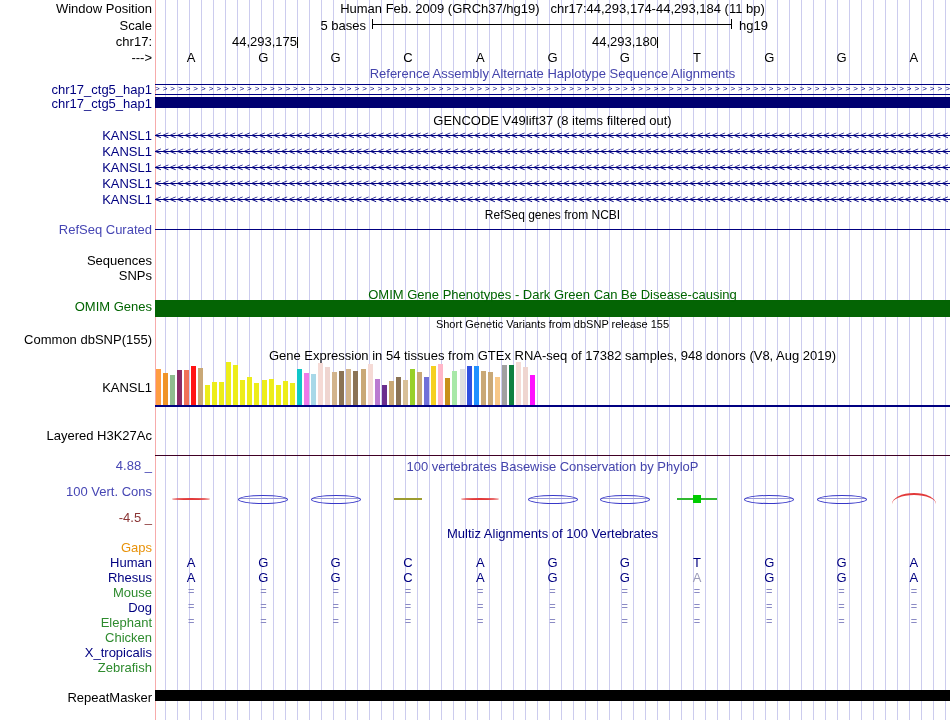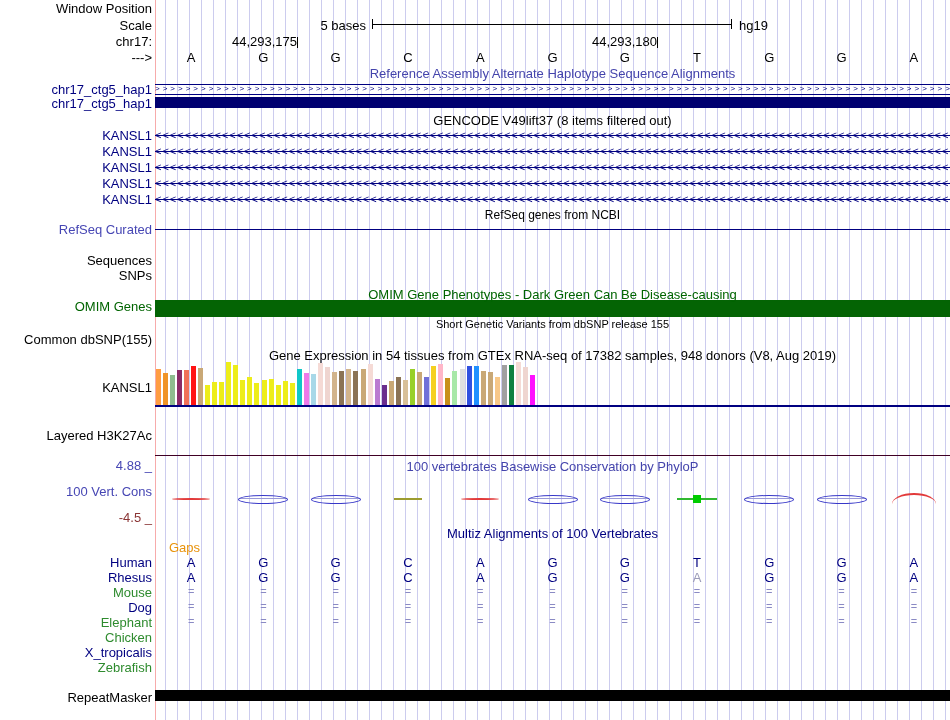--- a/index.html
+++ b/index.html
@@ -9,21 +9,21 @@
   #grid{position:absolute;left:154px;top:0;width:796px;height:720px;z-index:0;
         background:repeating-linear-gradient(to right,transparent 0 11px,#CCCCEE 11px 12px);}
   #pink-line{position:absolute;left:155px;top:0;width:1px;height:720px;background:#F7ABAB;z-index:1;}
   .lbl{position:absolute;left:0;width:152px;text-align:right;padding-right:2px;white-space:nowrap;z-index:3;}
   .ttl{position:absolute;left:155px;width:795px;text-align:center;white-space:pre;z-index:3;}
   .navy{color:#000080;}
   .blue-label{color:#4646B4;}
   .title-blue{color:#4444AC;}
   .omim-green{color:#006400;}
   .species-green{color:#2E8B2E;}
-  .orange{color:#E8920A;padding-left:48px;}
+  .orange{color:#E8920A;}
   .maroon{color:#8B3535;}
   .sm{font-size:11px;}
   .md{font-size:12px;}
   
   #scale-bracket{position:absolute;left:372px;top:19px;width:358px;height:10px;
                  border-left:1px solid #000;border-right:1px solid #000;z-index:3;}
   #scale-bracket .bar{margin-top:5px;border-top:1px solid #000;}
   .scale-text{position:absolute;top:18px;white-space:nowrap;z-index:3;}
   .coord{position:absolute;top:34px;width:140px;text-align:right;white-space:nowrap;z-index:3;}
   .coord .tick{display:inline-block;width:1px;height:11px;background:#000;vertical-align:-2px;}
@@ -67,20 +67,21 @@
 
 <div id="canvas">
   <div id="grid"></div>
   <div id="pink-line"></div>
 
   <div class="lbl" style="top:1px">Window Position</div>
   <div class="lbl" style="top:18px">Scale</div>
   <div class="lbl" style="top:34px">chr17:</div>
   <div class="lbl" style="top:50px">---&gt;</div>
 
+  <div class="ttl" style="top:1px"><span>Human Feb. 2009 (GRCh37/hg19)</span><span>   </span><span>chr17:44,293,174-44,293,184 (11 bp)</span></div>
 
   <div class="scale-text" style="left:291px;width:75px;text-align:right">5 bases</div>
   <div id="scale-bracket">
       <div class="bar"></div>
     </div>
   <div class="scale-text" style="left:739px">hg19</div>
 
   <div class="coord" style="left:158px"><span>44,293,175</span><span class="tick"></span></div>
   <div class="coord" style="left:518px"><span>44,293,180</span><span class="tick"></span></div>
 

